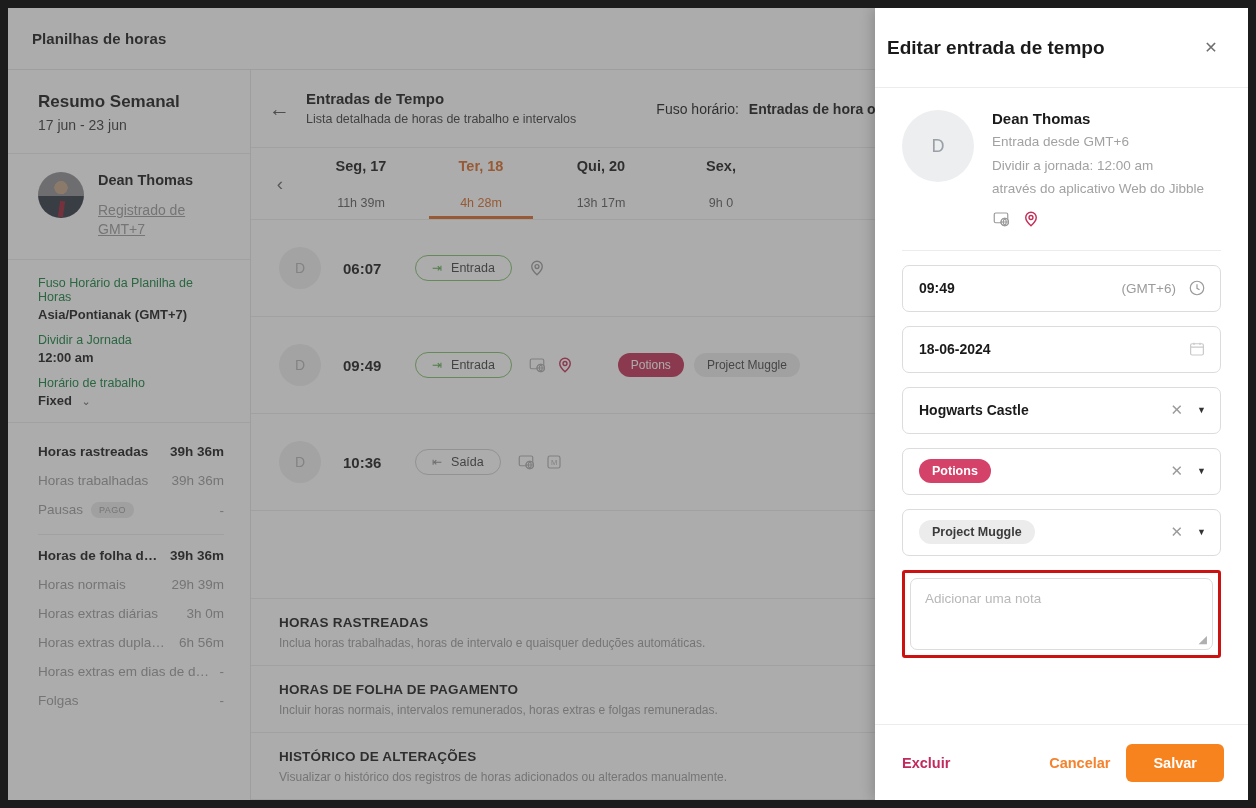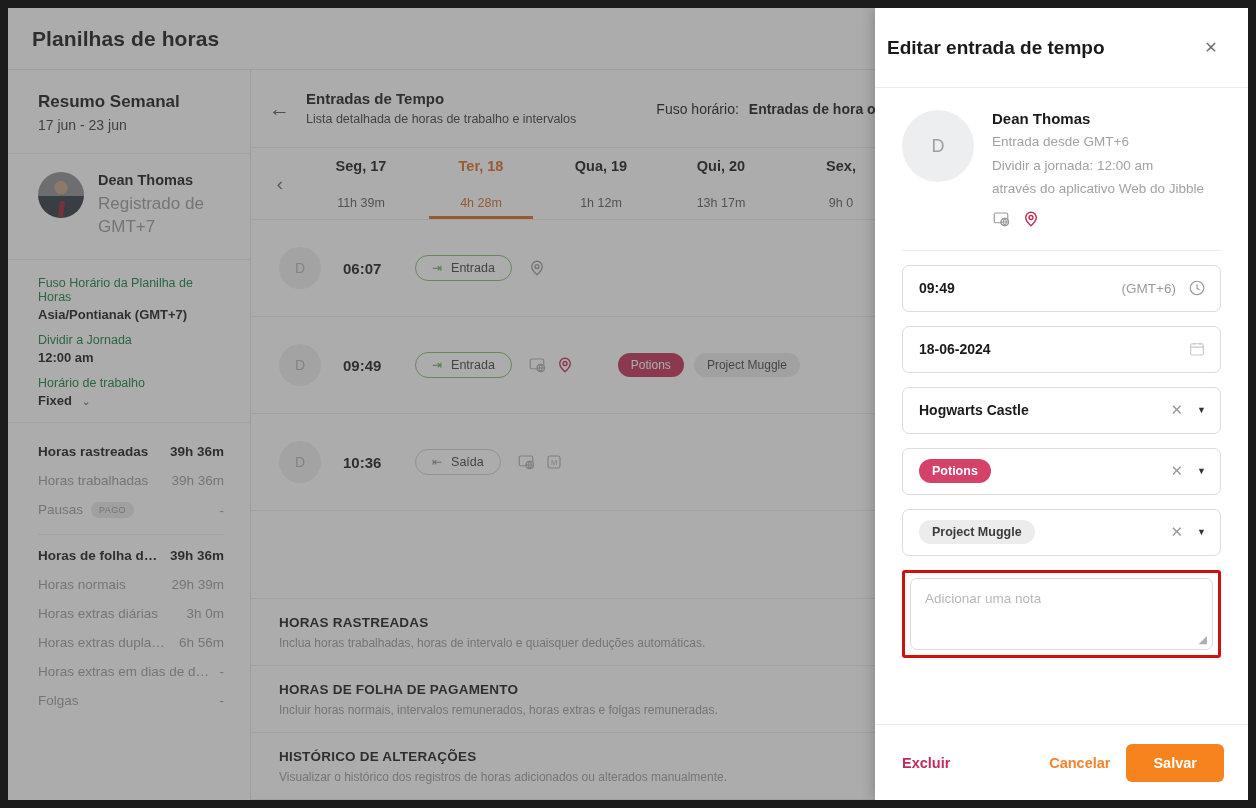--- a/index.html
+++ b/index.html
@@ -38,21 +38,21 @@
   .topbar {
     height: 62px;
     flex: 0 0 62px;
     border-bottom: 1px solid #e6e6e6;
     display: flex;
     align-items: center;
     padding: 0 24px;
     background: #fff;
   }
   .app-title {
-    font-size: 21px;
+    font-size: 15px;
     font-weight: 700;
     color: #1a1a1a;
     letter-spacing: .1px;
   }
   .topbar-right {
     margin-left: auto;
     display: flex;
     align-items: center;
     gap: 12px;
   }
@@ -111,21 +111,21 @@
   .avatar-photo::after {
     content: "";
     position: absolute;
     left: 50%; top: 62%;
     width: 5px; height: 16px;
     margin-left: -2.5px;
     background: #9c2233;
     transform: rotate(8deg);
   }
   .sb-user .nm { font-size: 14.5px; font-weight: 700; color: #1a1a1a; }
-  .sb-user .sub { font-size: 17px; color: #9b9b9b; line-height: 1.35; margin-top: 5px; }
+  .sb-user .sub { font-size: 14px; color: #9b9b9b; line-height: 1.35; margin-top: 13px; text-decoration: underline; }
 
   .sb-meta { padding: 16px 26px 14px 30px; border-bottom: 1px solid #ececec; }
   .meta-label { font-size: 12.5px; color: #15803d; margin-top: 11px; }
   .meta-label:first-child { margin-top: 0; }
   .meta-value { font-size: 13px; font-weight: 700; color: #1a1a1a; margin-top: 3px; }
   .meta-value .caret { font-weight: 400; color: #666; margin-left: 6px; font-size: 11px; }
 
   .sb-stats { padding: 14px 26px 10px 30px; }
   .stat-row {
     display: flex; align-items: center;
@@ -457,24 +457,20 @@
 
         <div class="day-tabs">
           <div class="day-nav">‹</div>
           <div class="day-tab">
             <span class="d">Seg, 17</span>
             <span class="h">11h 39m</span>
           </div>
           <div class="day-tab active">
             <span class="d">Ter, 18</span>
             <span class="h">4h 28m</span>
-          </div>
-          <div class="day-tab">
-            <span class="d">Qua, 19</span>
-            <span class="h">1h 12m</span>
           </div>
           <div class="day-tab">
             <span class="d">Qui, 20</span>
             <span class="h">13h 17m</span>
           </div>
           <div class="day-tab">
             <span class="d">Sex,</span>
             <span class="h">9h 0</span>
           </div>
         </div>

